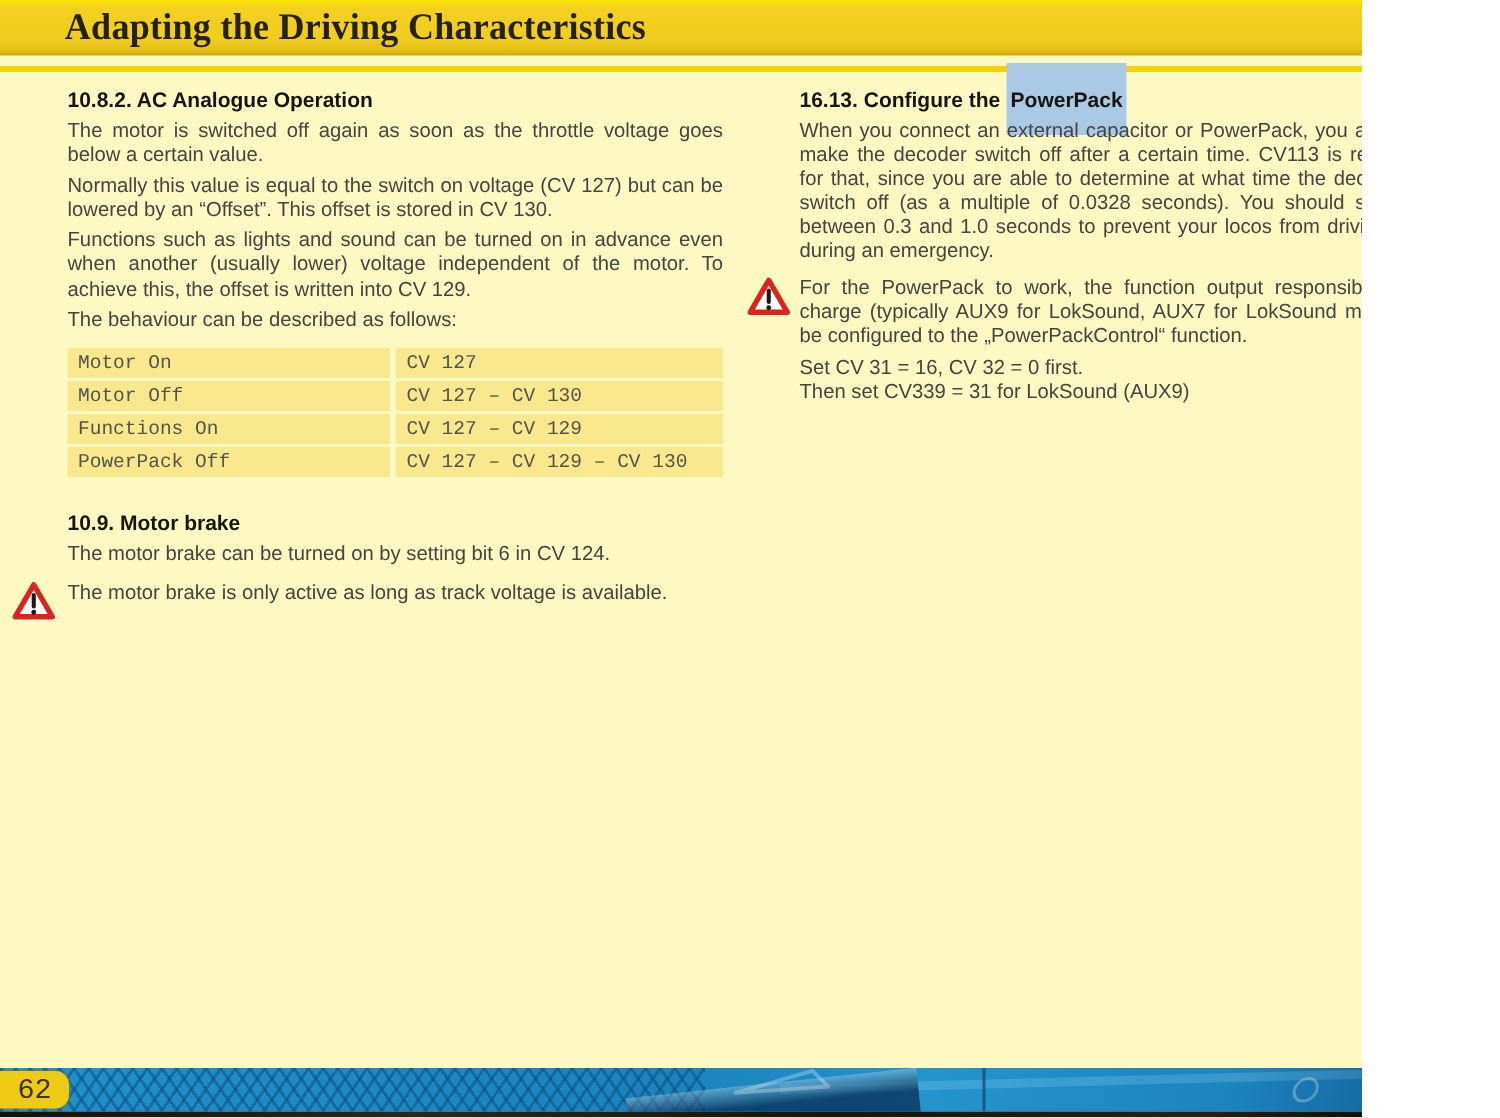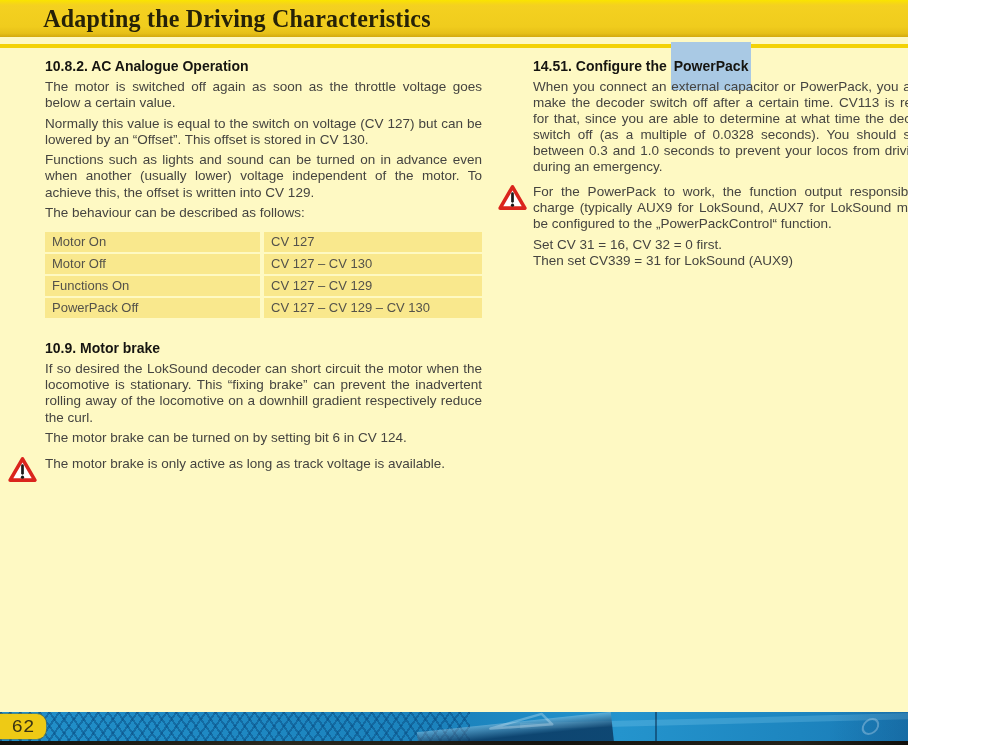--- a/index.html
+++ b/index.html
@@ -24,21 +24,21 @@
   
   .col{position:absolute;top:58px;font-size:13.5px;line-height:16.1px;color:#454440;}
   .col-left{left:45px;width:437px;}
   .col-right{left:533px;width:436px;}
   .col h2{margin:0 0 4px 0;font-size:14px;line-height:17px;font-weight:bold;color:#161511;}
   .col p{margin:0 0 4.5px 0;text-align:justify;}
   .heading-gap{margin-top:22px !important;}
   .hl{background:#a9c9e4;padding:16px 3px;}
 
   
-  .cv-table{margin-top:11px;margin-bottom:0;display:grid;grid-template-columns:215px 1fr;gap:2px 4px;}
+  .cv-table{margin-top:11px;margin-bottom:0;display:grid;grid-template-columns:215px 1fr;gap:2px 4px;font-family:Liberation Mono, monospace;}
   .cv-cell{background:#f9e88d;padding:2px 4px 2px 7px;font-size:13px;line-height:16px;color:#54524a;}
 
   
   .note{position:relative;margin-top:10px;}
   .note-tight{margin-top:8px;}
   .note p{margin:0;}
   .warn-icon{position:absolute;top:0;}
   .col-left .warn-icon{left:-37px;}
   .col-right .warn-icon{left:-35px;}
 
@@ -100,37 +100,36 @@
       <div class="cv-cell">CV 127</div>
       <div class="cv-cell">Motor Off</div>
       <div class="cv-cell">CV 127 – CV 130</div>
       <div class="cv-cell">Functions On</div>
       <div class="cv-cell">CV 127 – CV 129</div>
       <div class="cv-cell">PowerPack Off</div>
       <div class="cv-cell">CV 127 – CV 129 – CV 130</div>
     </div>
 
     <h2 class="heading-gap">10.9. Motor brake</h2>
-    <p>If so desired the LokSound decoder can short circuit the motor when the locomotive is stationary. This “fixing brake” can prevent the inadvertent rolling away of the locomotive on a downhill gradient respectively reduce the curl.</p>
     <p>The motor brake can be turned on by setting bit 6 in CV 124.</p>
 
     <div class="note">
       <span class="warn-icon">
         <svg width="29" height="27" viewBox="0 0 34 31">
           <path d="M17 3 L31.5 28 L2.5 28 Z" fill="#ffffff" stroke="#da251d" stroke-width="4.2" stroke-linejoin="round"></path>
           <path d="M17 11 L17 20" stroke="#1a1a1a" stroke-width="3.2" stroke-linecap="round"></path>
           <circle cx="17" cy="24.5" r="1.9" fill="#1a1a1a"></circle>
         </svg>
       </span>
       <p>The motor brake is only active as long as track voltage is available.</p>
     </div>
   </section>
 
   <section class="col col-right">
-    <h2><span>14.51. Configure the </span><span class="hl">PowerPack</span></h2>
+    <h2><span>16.13. Configure the </span><span class="hl">PowerPack</span></h2>
     <p>When you connect an external capacitor or PowerPack, you are able to make the decoder switch off after a certain time. CV113 is responsible for that, since you are able to determine at what time the decoder is to switch off (as a multiple of 0.0328 seconds). You should set a time between 0.3 and 1.0 seconds to prevent your locos from driving too far during an emergency.</p>
 
     <div class="note note-tight">
       <span class="warn-icon">
         <svg width="29" height="27" viewBox="0 0 34 31">
           <path d="M17 3 L31.5 28 L2.5 28 Z" fill="#ffffff" stroke="#da251d" stroke-width="4.2" stroke-linejoin="round"></path>
           <path d="M17 11 L17 20" stroke="#1a1a1a" stroke-width="3.2" stroke-linecap="round"></path>
           <circle cx="17" cy="24.5" r="1.9" fill="#1a1a1a"></circle>
         </svg>
       </span>

